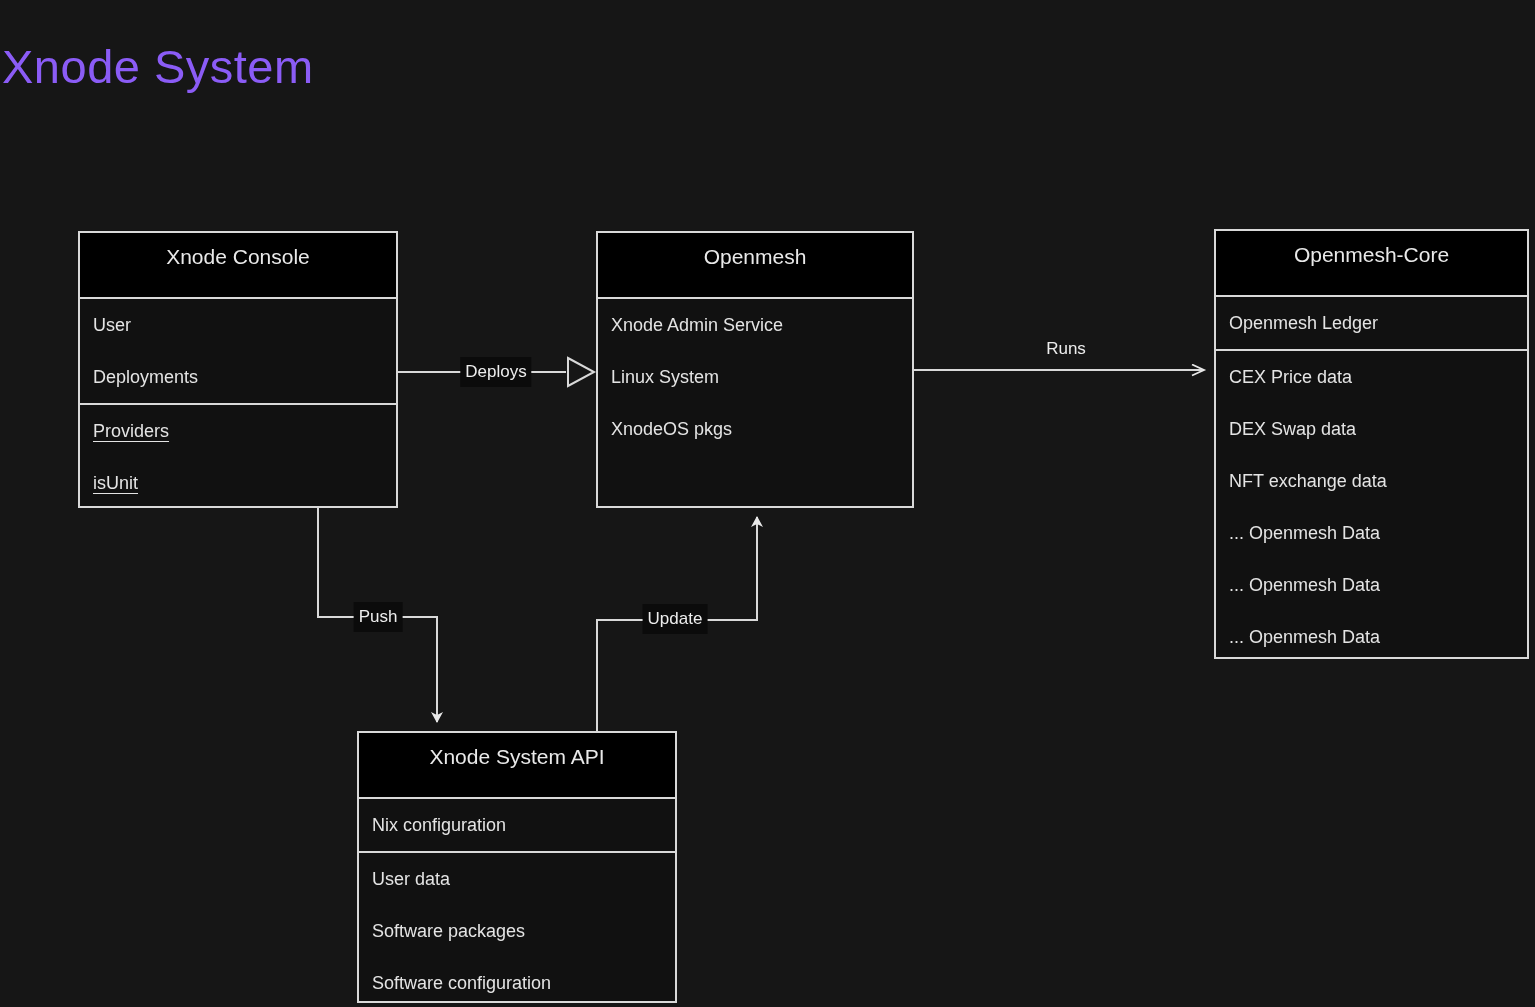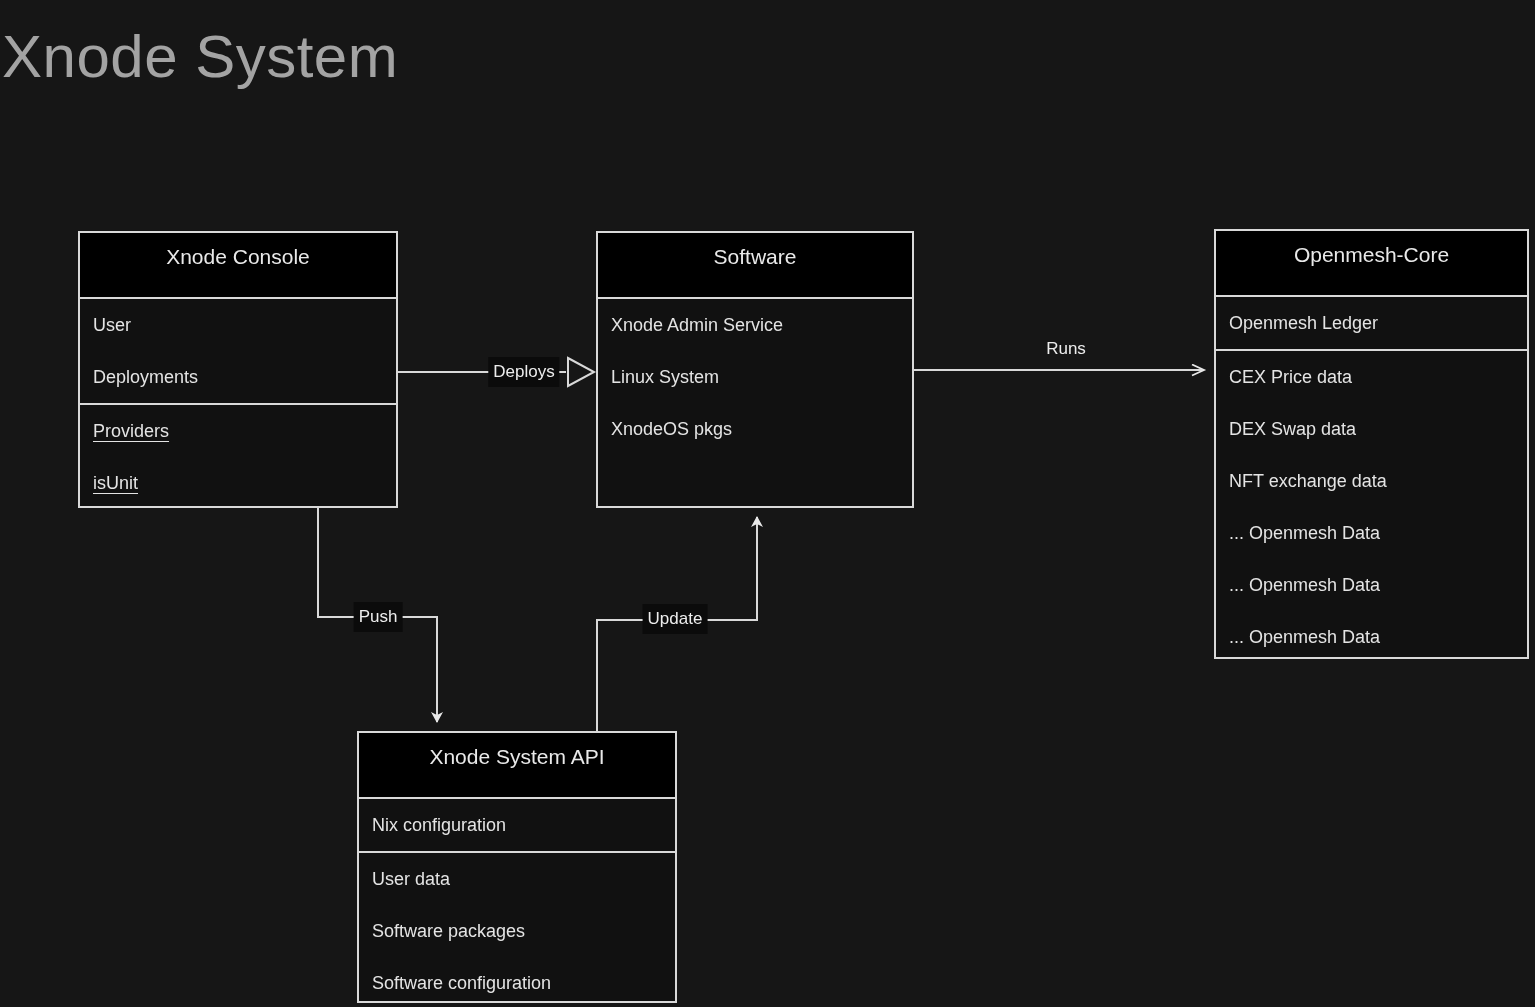--- a/index.html
+++ b/index.html
@@ -19,25 +19,25 @@
     position: absolute;
     left: 0; top: 0;
     width: 1535px;
     height: 1007px;
   }
 
   
   #diagram-title {
     position: absolute;
     left: 2px;
-    top: 12px;
-    font-size: 60px;
+    top: 22px;
+    font-size: 47px;
     line-height: 90px;
     letter-spacing: 0.5px;
-    color: #a3a3a3;
+    color: #8b5cf6;
     white-space: nowrap;
     font-weight: 400;
   }
 
   
   .uml-box {
     position: absolute;
     box-sizing: border-box;
     border: 2px solid #d9d9d9;
     background: #111111;
@@ -121,21 +121,21 @@
 
     <g>
       <path d="M318,505 L318,617 L437,617 L437,722" fill="none" stroke="#d9d9d9" stroke-width="2" marker-end="url(#solidArrow)"></path>
     </g>
 
     <g>
       <path d="M597,733 L597,620 L757,620 L757,517" fill="none" stroke="#d9d9d9" stroke-width="2" marker-end="url(#solidArrow)"></path>
     </g>
   </svg>
 
-  <div class="edge-label" style="left:524px; top:372px;">Deploys</div>
+  <div class="edge-label" style="left:496px; top:372px;">Deploys</div>
 
   <div class="edge-label no-bg" style="left:1066px; top:349px;">Runs</div>
 
   <div class="edge-label" style="left:378px; top:617px;">Push</div>
 
   <div class="edge-label" style="left:675px; top:619px;">Update</div>
 
   <div class="uml-box" style="left:78px; top:231px; width:320px; height:277px;">
     <div class="uml-title">Xnode Console</div>
     <div class="uml-section first">
@@ -150,21 +150,21 @@
       <div class="uml-row underline">
         <span>Providers</span>
       </div>
       <div class="uml-row underline">
         <span>isUnit</span>
       </div>
     </div>
   </div>
 
   <div class="uml-box" style="left:596px; top:231px; width:318px; height:277px;">
-    <div class="uml-title">Software</div>
+    <div class="uml-title">Openmesh</div>
     <div class="uml-section first">
       <div class="uml-row">
         <span>Xnode Admin Service</span>
       </div>
       <div class="uml-row">
         <span>Linux System</span>
       </div>
       <div class="uml-row">
         <span>XnodeOS pkgs</span>
       </div>

